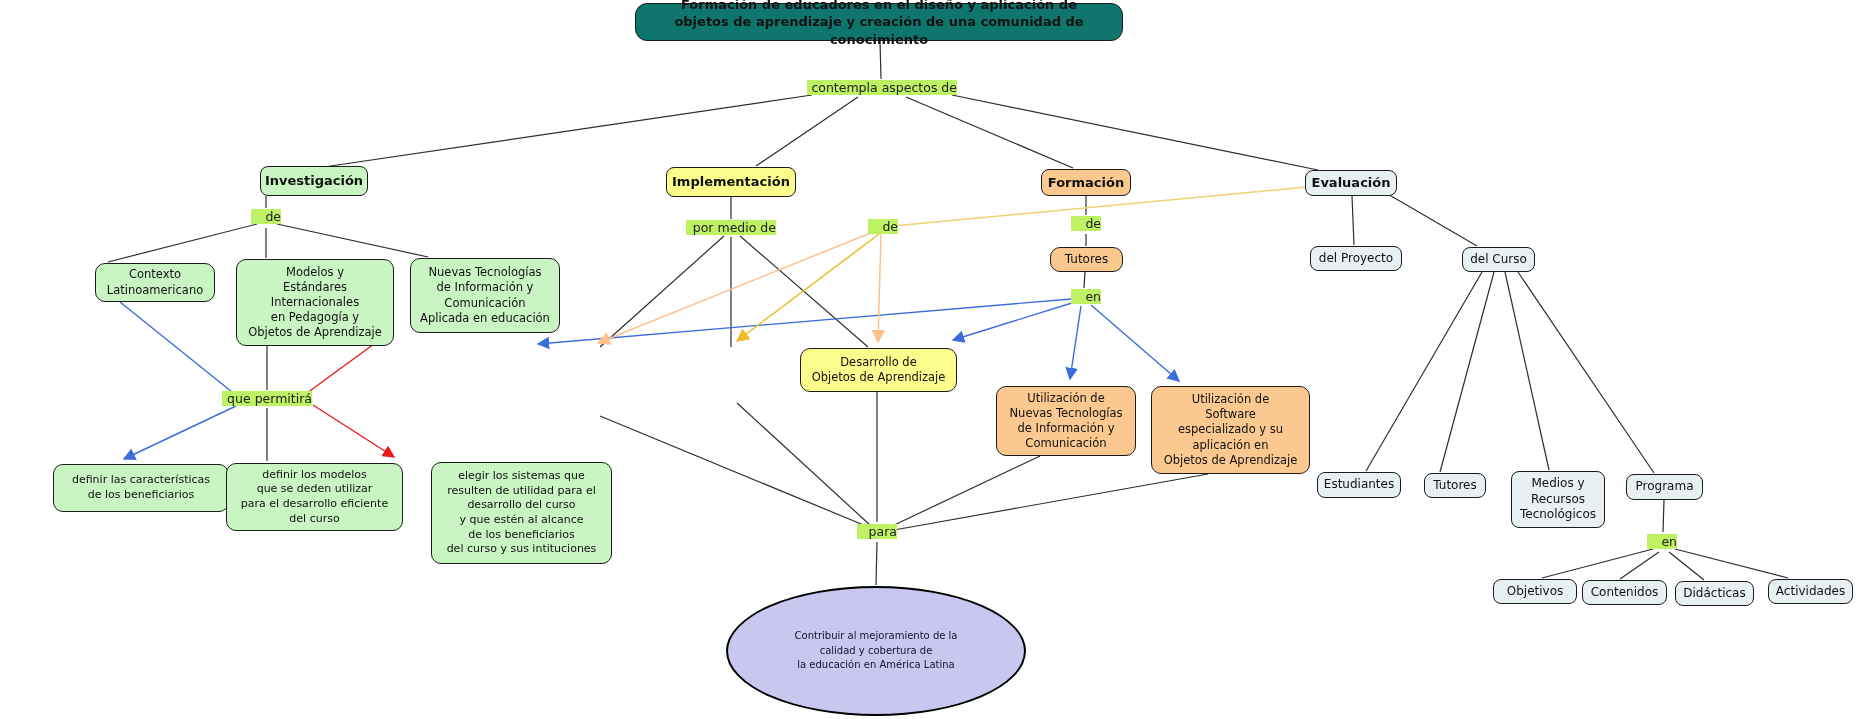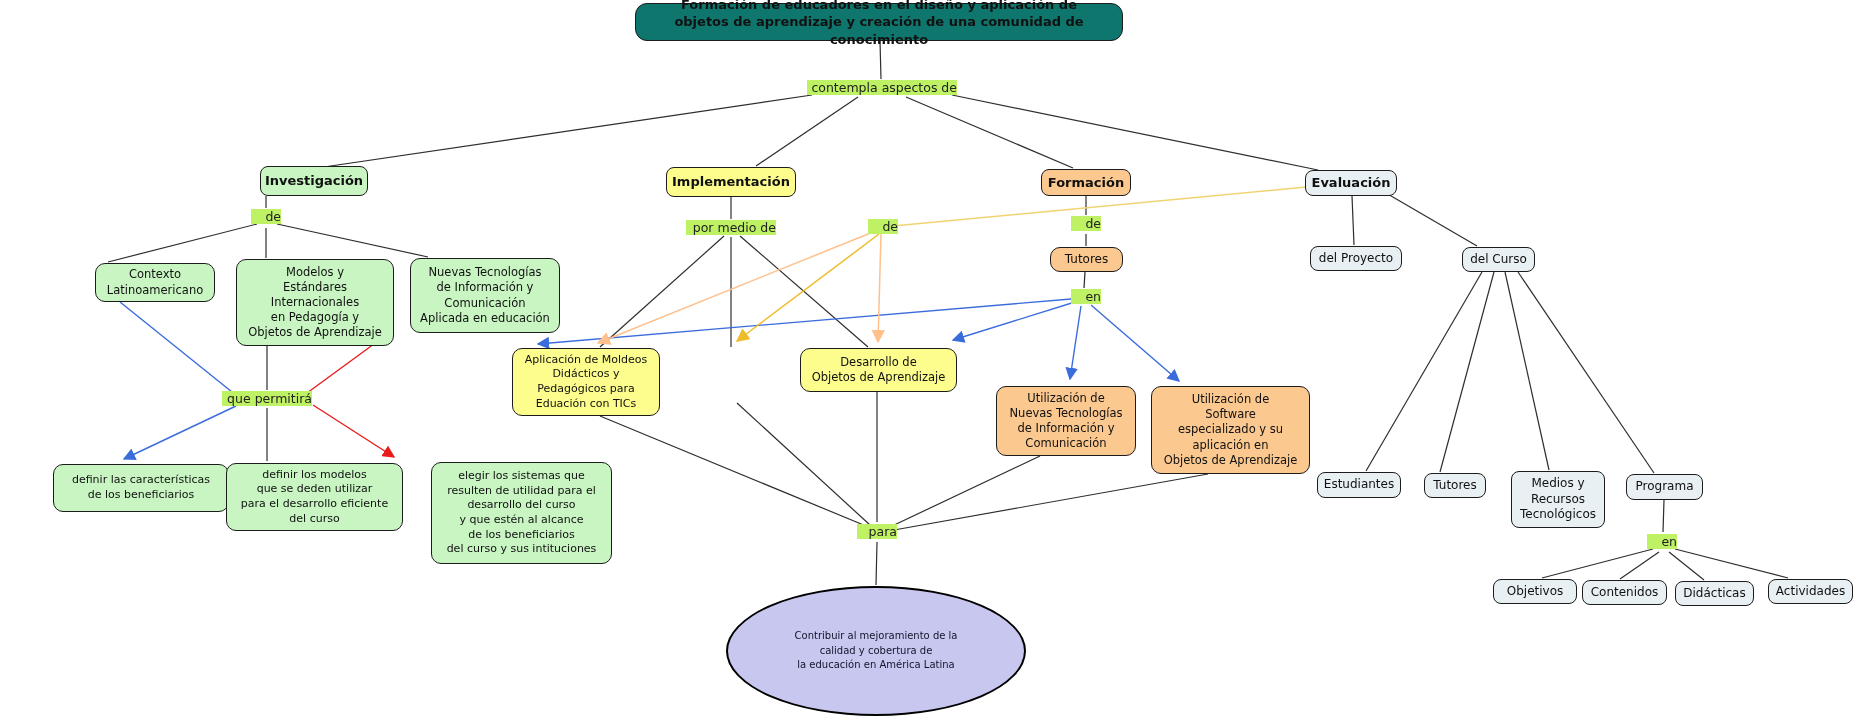--- a/index.html
+++ b/index.html
@@ -152,24 +152,20 @@
 que se deden utilizar
 para el desarrollo eficiente
 del curso</div>
   <div class="node green tight" style="left:383px;top:462px;width:181px;height:102px;">elegir los sistemas que
 resulten de utilidad para el
 desarrollo del curso
 y que estén al alcance
 de los beneficiarios
 del curso y sus intituciones</div>
 
-  <div class="node yellow tight" style="left:512px;top:348px;width:148px;height:68px;">Aplicación de Moldeos
-Didácticos y
-Pedagógicos para
-Eduación con TICs</div>
   <div class="node yellow" style="left:800px;top:348px;width:157px;height:44px;">Desarrollo de
 Objetos de Aprendizaje</div>
 
   <div class="node orange" style="left:1050px;top:247px;width:73px;height:25px;font-size:12px;">Tutores</div>
   <div class="node orange" style="left:996px;top:386px;width:140px;height:70px;">Utilización de
 Nuevas Tecnologías
 de Información y
 Comunicación</div>
   <div class="node orange" style="left:1151px;top:386px;width:159px;height:88px;">Utilización de
 Software

